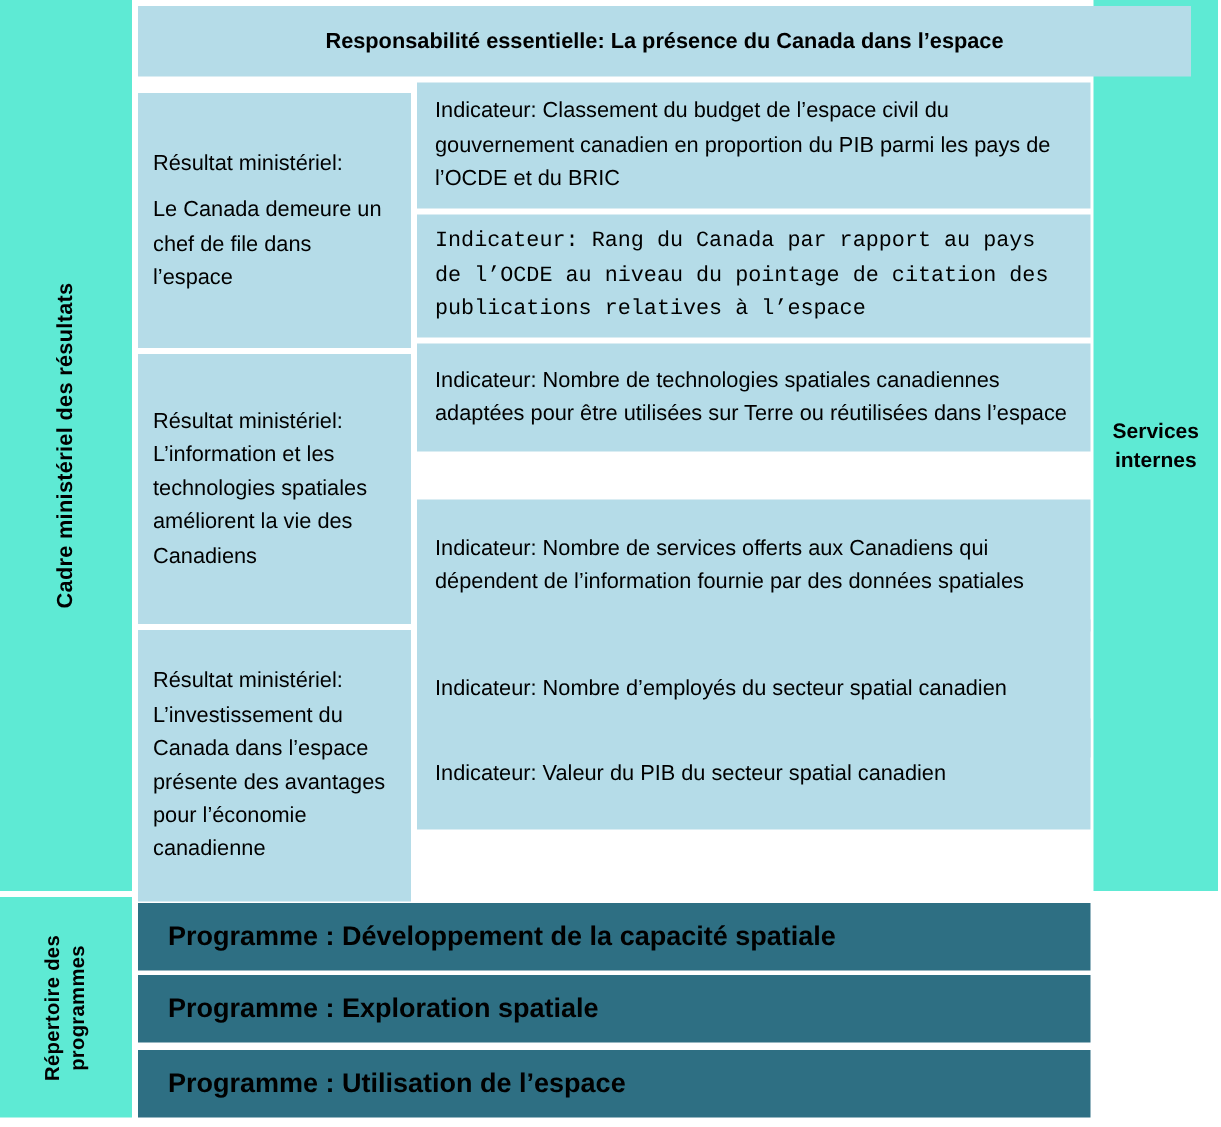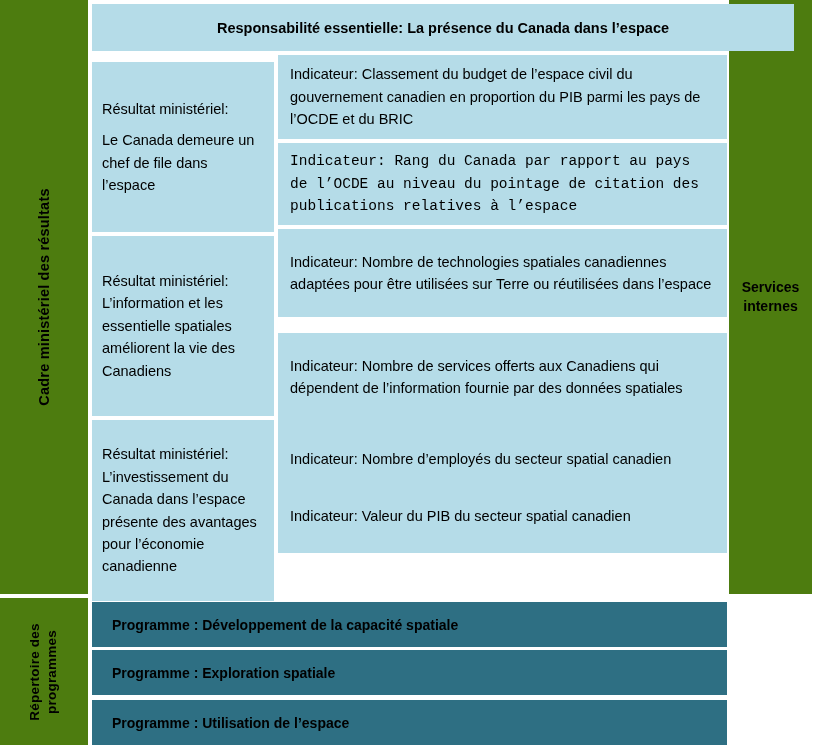--- a/index.html
+++ b/index.html
@@ -27,21 +27,21 @@
     position: absolute;
     box-sizing: border-box;
     display: flex;
     align-items: center;
   }
 
   .blue {
     background: #b5dce8;
   }
   .purple {
-    background: #4d7c0f;
+    background: #5eead4;
   }
   .teal {
     background: #2e6f83;
   }
 
   
   #left-results-band {
     left: 0;
     top: 0;
     width: 88px;
@@ -122,34 +122,34 @@
   
   .indicator-cell {
     left: 278px;
     width: 449px;
     padding: 4px 12px;
     font-size: 14.5px;
     line-height: 1.55;
   }
   #indicator-0 { top: 55px;  height: 84px; }
   #indicator-1 { top: 143px; height: 82px; font-family: Liberation Mono, monospace; }
-  #indicator-2 { top: 229px; height: 88px; }
+  #indicator-2 { top: 229px; height: 72px; }
   #indicator-3 { top: 333px; height: 88px; }
   #indicator-4 { top: 413px; height: 92px; }
   #indicator-5 { top: 479px; height: 74px; }
 
   
   .program-bar {
     left: 92px;
     width: 635px;
     height: 45px;
     padding: 8px 20px;
     color: #000000;
     font-weight: bold;
-    font-size: 14px;
+    font-size: 18px;
   }
   #program-0 { top: 602px; }
   #program-1 { top: 650px; }
   #program-2 { top: 700px; }
 </style>
 </head>
 <body>
 
 <div id="frame">
 
@@ -171,21 +171,21 @@
     <span class="rc-inner">
       <span class="rc-line">Résultat ministériel:</span>
       <span class="rc-gap"></span>
       <span class="rc-line">Le Canada demeure un chef de file dans l’espace</span>
     </span>
   </div>
 
   <div class="cell blue result-cell" id="result-1">
     <span class="rc-inner">
       <span class="rc-line">Résultat ministériel:</span>
-      <span class="rc-line">L’information et les essentielle spatiales améliorent la vie des Canadiens</span>
+      <span class="rc-line">L’information et les technologies spatiales améliorent la vie des Canadiens</span>
     </span>
   </div>
 
   <div class="cell blue result-cell" id="result-2">
     <span class="rc-inner">
       <span class="rc-line">Résultat ministériel:</span>
       <span class="rc-line">L’investissement du Canada dans l’espace présente des avantages pour l’économie canadienne</span>
     </span>
   </div>
 

